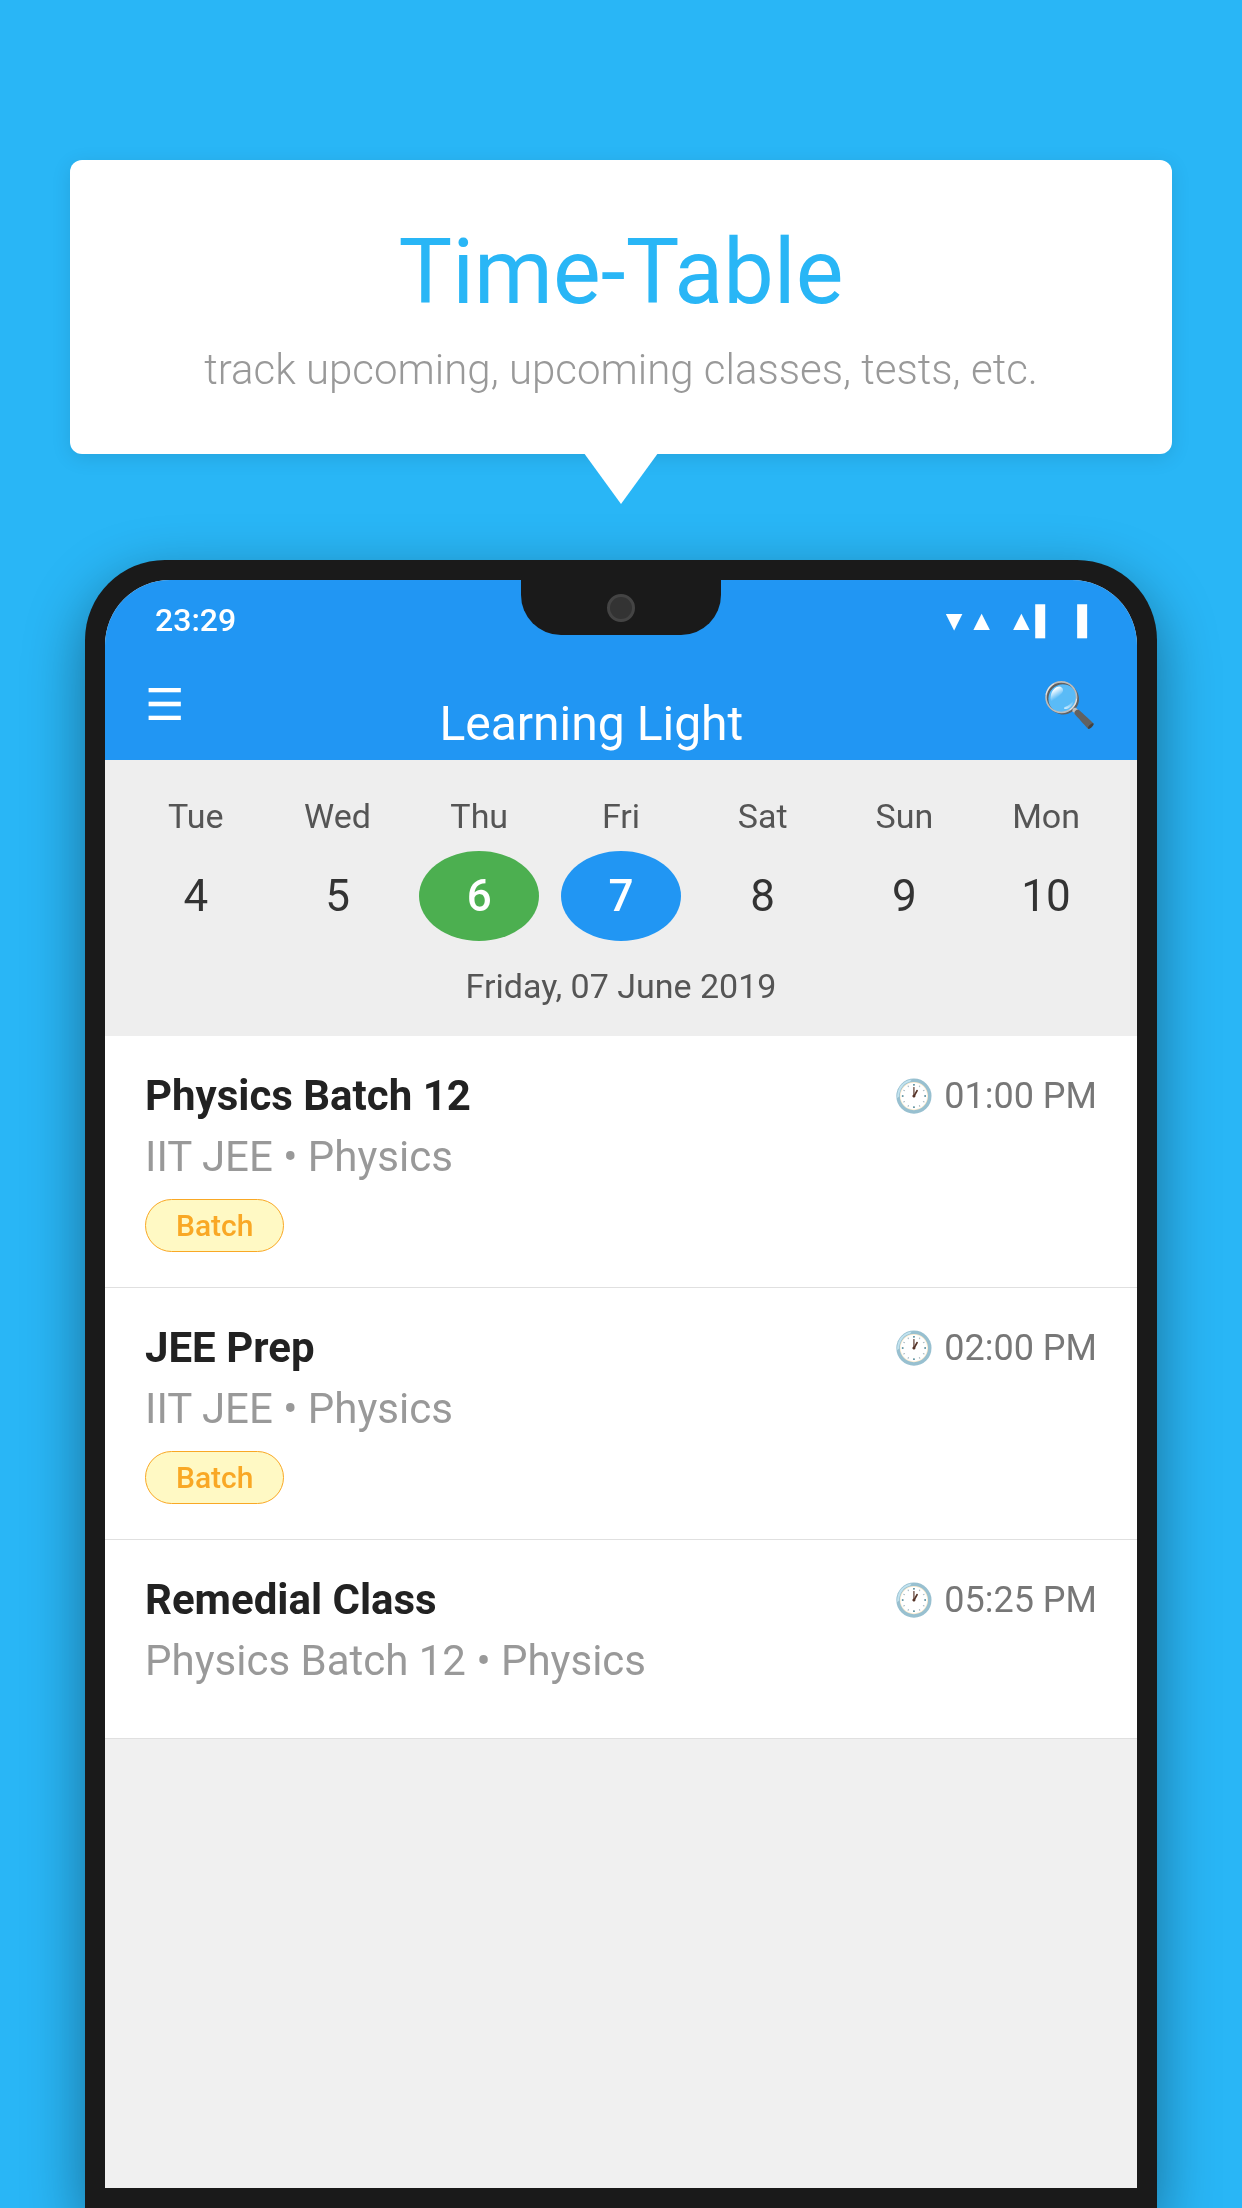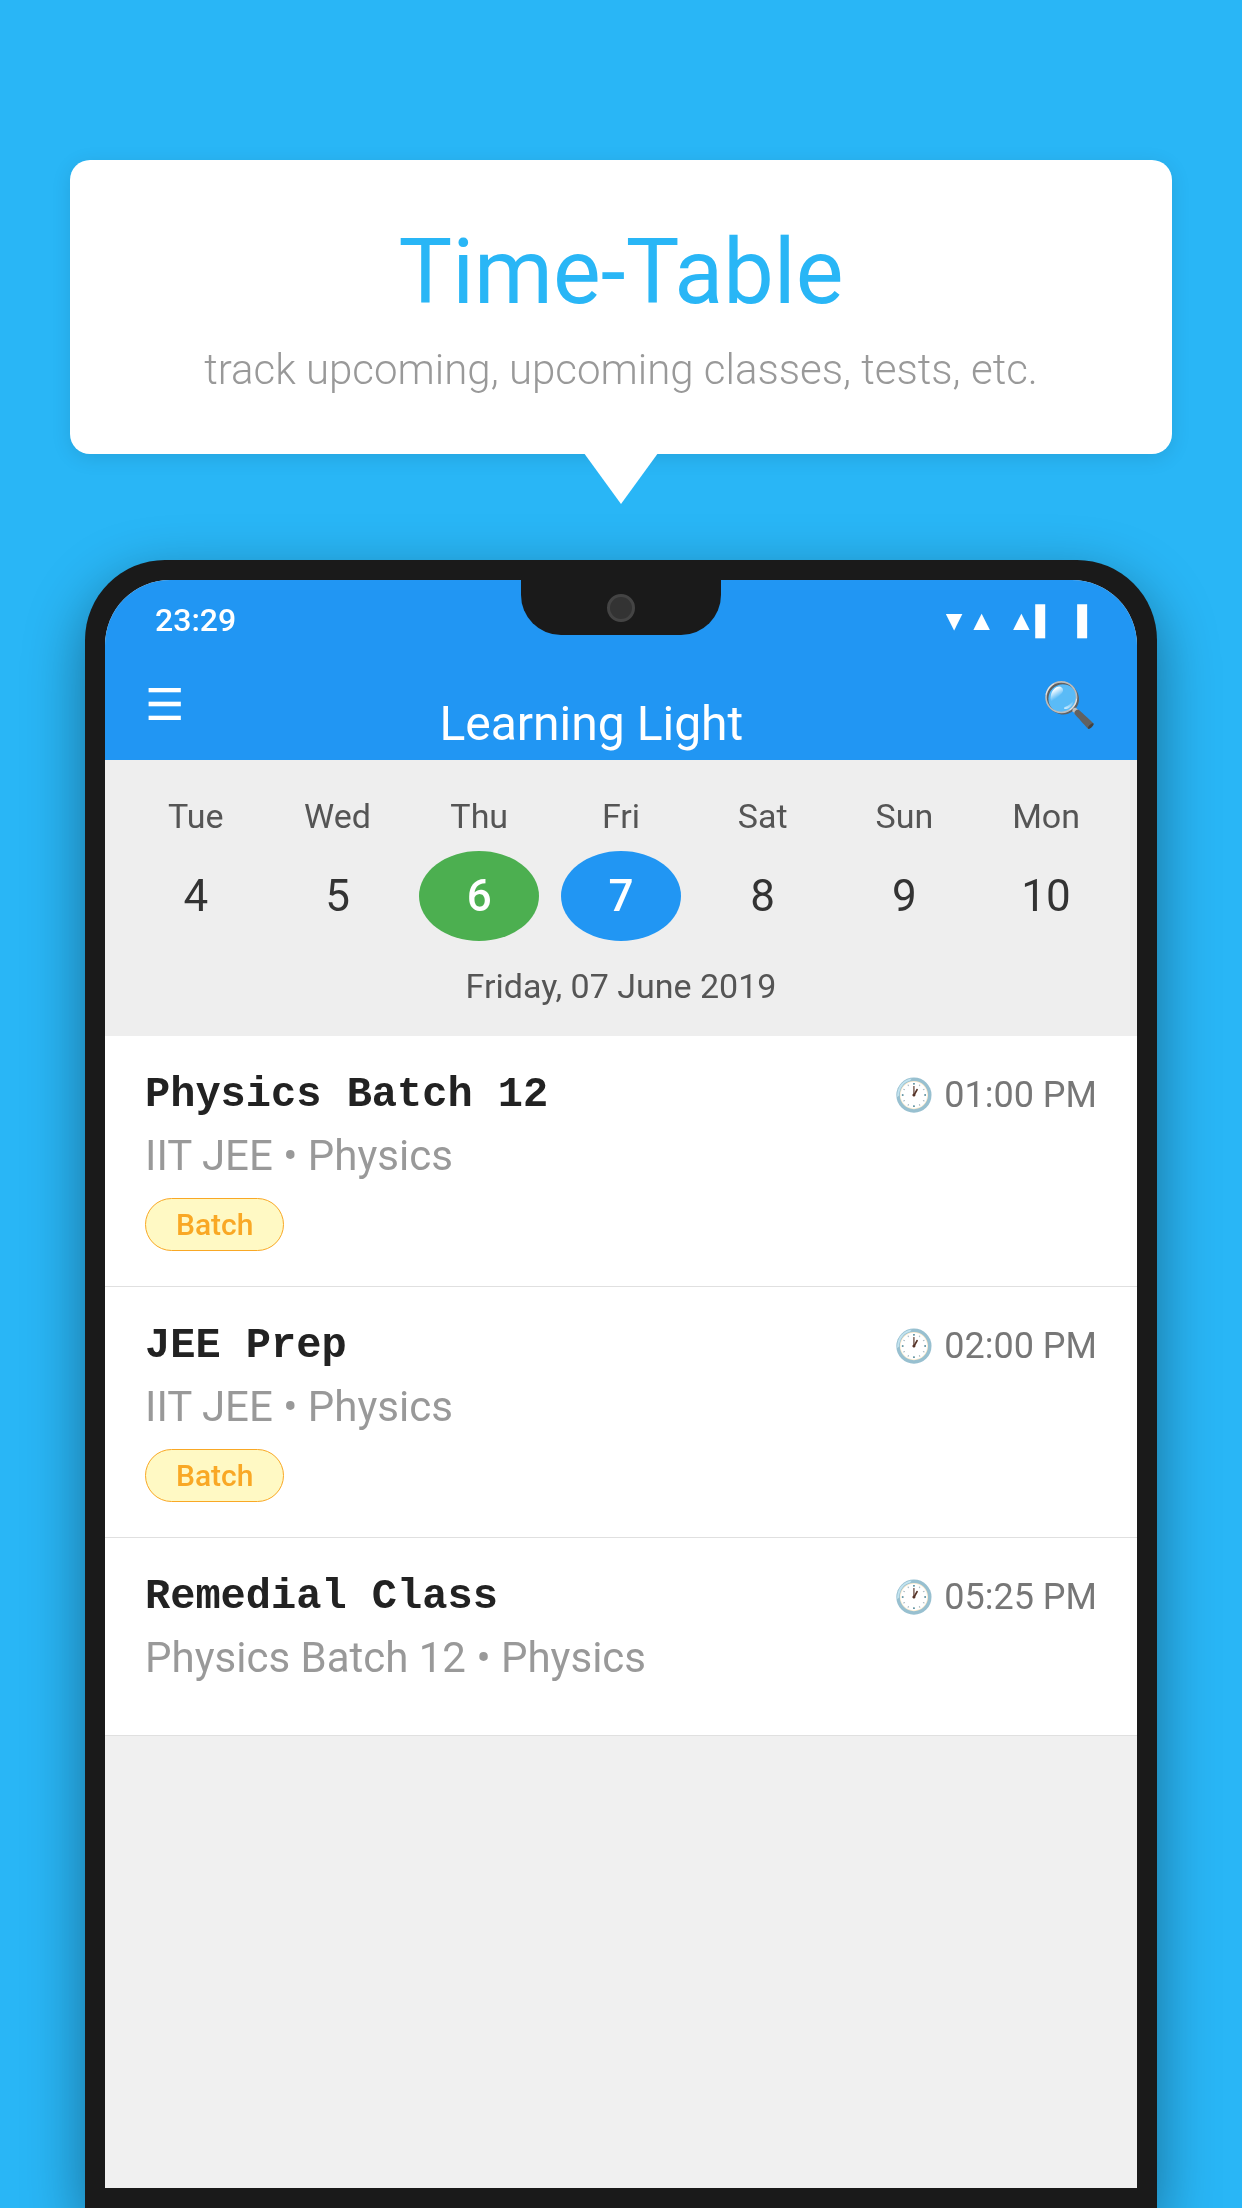--- a/index.html
+++ b/index.html
@@ -17,21 +17,21 @@
     
     .speech-bubble-container {
       position: absolute;
       top: 160px;
       left: 70px;
       right: 70px;
     }
 
     .speech-bubble {
       background: white;
-      border-radius: 20px;
+      border-radius: 12px;
       padding: 60px 80px;
       text-align: center;
       box-shadow: 0 4px 20px rgba(0,0,0,0.1);
       position: relative;
     }
 
     .speech-bubble::after {
       content: '';
       position: absolute;
       bottom: -50px;
@@ -237,21 +237,20 @@
       display: flex;
       justify-content: space-between;
       align-items: center;
       margin-bottom: 12px;
     }
 
     .class-name {
       font-size: 42px;
       font-weight: 700;
       color: #222;
-      font-family: Liberation Mono, monospace;
     }
 
     .class-time {
       font-size: 36px;
       color: #777;
       display: flex;
       align-items: center;
       gap: 10px;
     }
 

